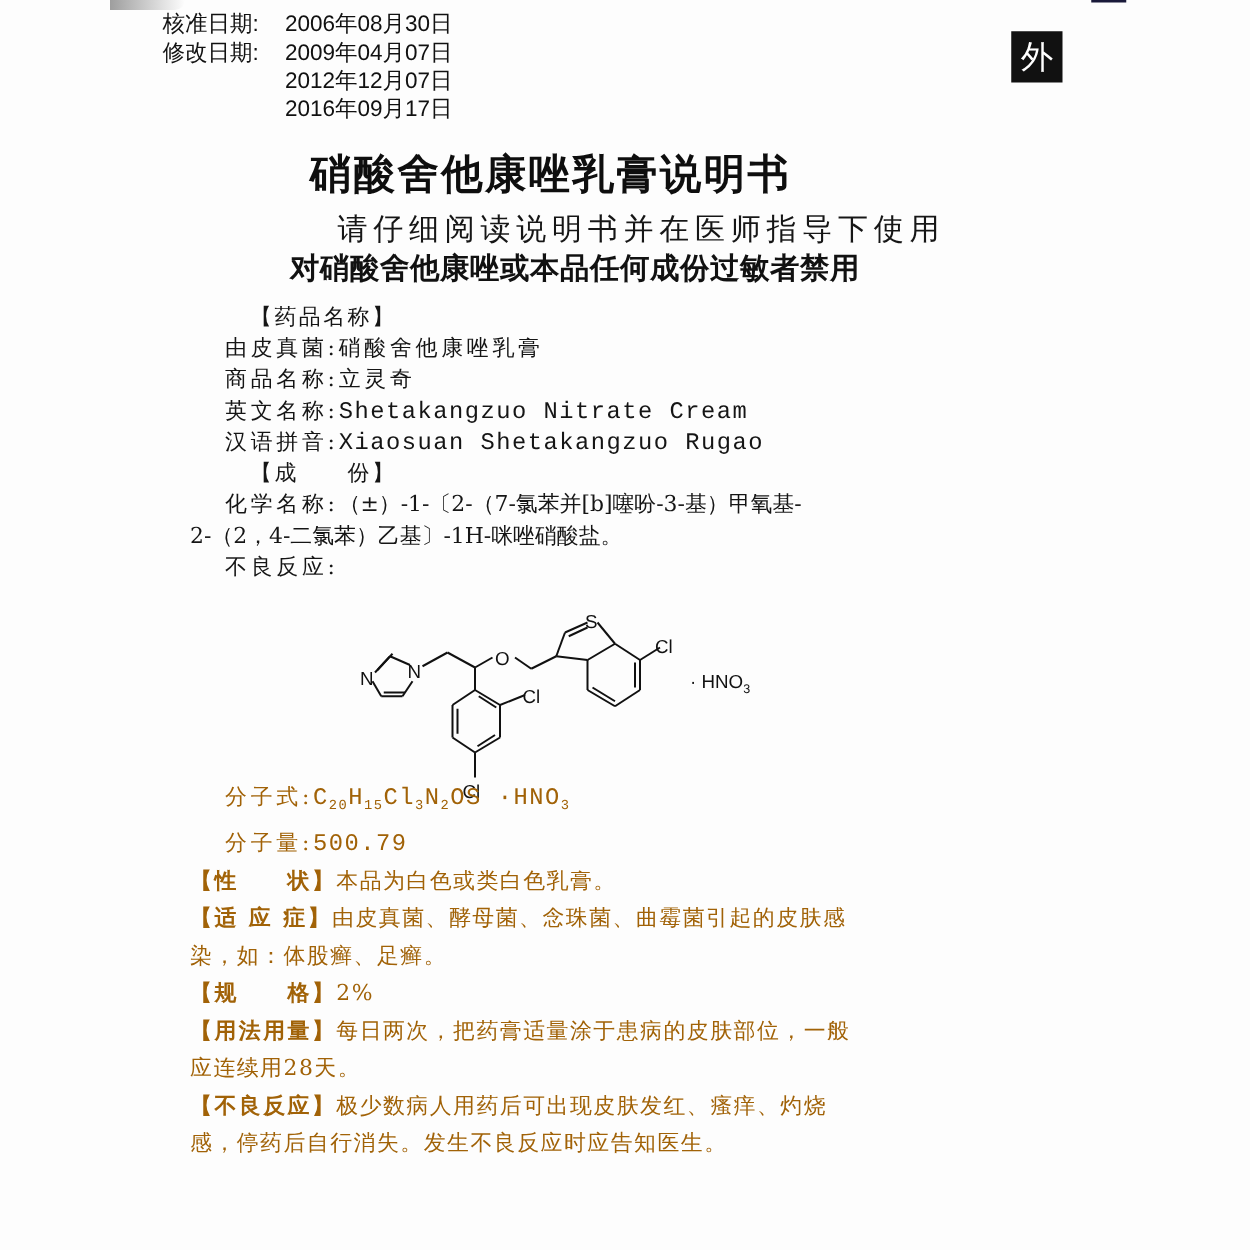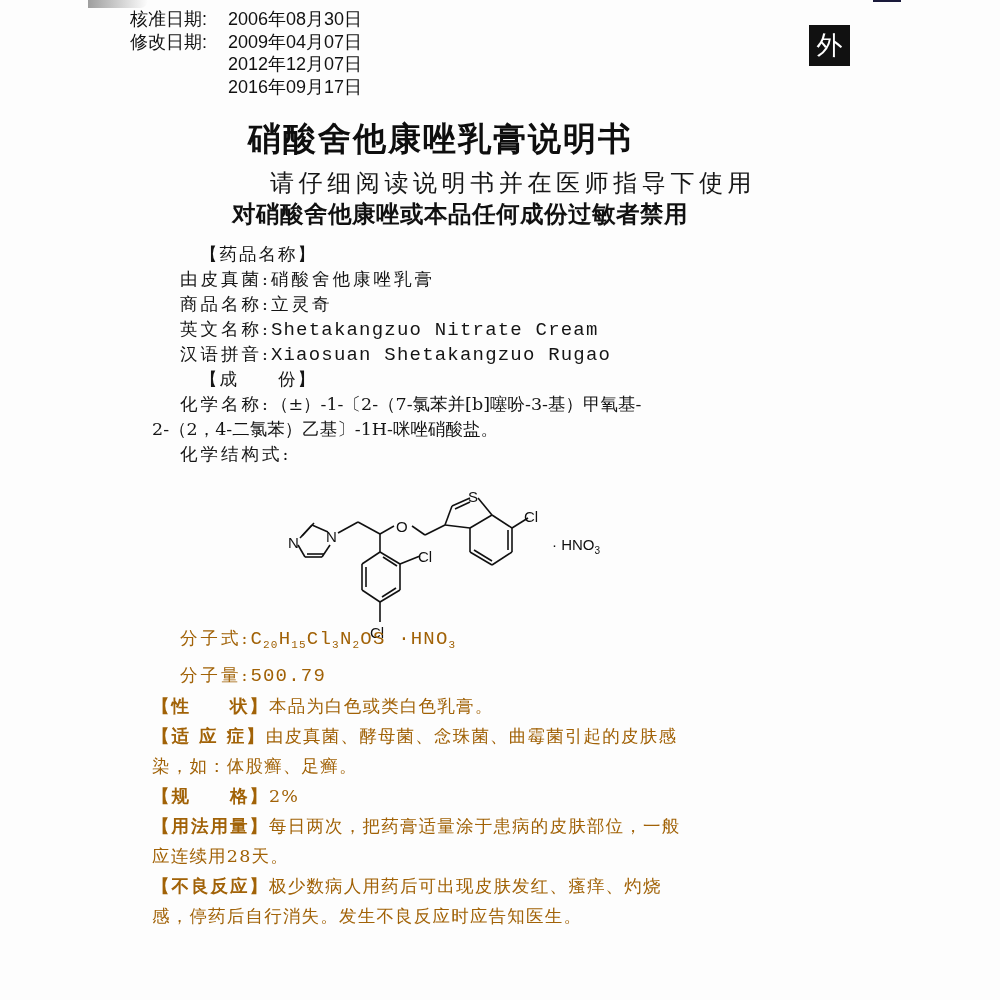--- a/index.html
+++ b/index.html
@@ -176,21 +176,21 @@
       <span class="label">英文名称:</span><span class="mono">Shetakangzuo Nitrate Cream</span>
     </div>
     <div class="line indent">
       <span class="label">汉语拼音:</span><span class="mono">Xiaosuan Shetakangzuo Rugao</span>
     </div>
     <div class="line section-head">【成　　份】</div>
     <div class="line indent">
       <span class="label">化学名称:</span><span>（±）-1-〔2-（7-氯苯并[b]噻吩-3-基）甲氧基-</span>
     </div>
     <div class="line">2-（2，4-二氯苯）乙基〕-1H-咪唑硝酸盐。</div>
-    <div class="line indent label">化学结构式:</div>
+    <div class="line indent label">不良反应:</div>
   </div>
 
   <div class="structure">
     <svg viewBox="0 0 360 160">
       <g stroke="#111" stroke-width="1.6" fill="none">
 
         <line x1="30" y1="48" x2="42" y2="35"></line>
         <line x1="42" y1="35" x2="58" y2="42"></line>
         <line x1="60" y1="55" x2="52" y2="67"></line>
         <line x1="52" y1="67" x2="35" y2="67"></line>

